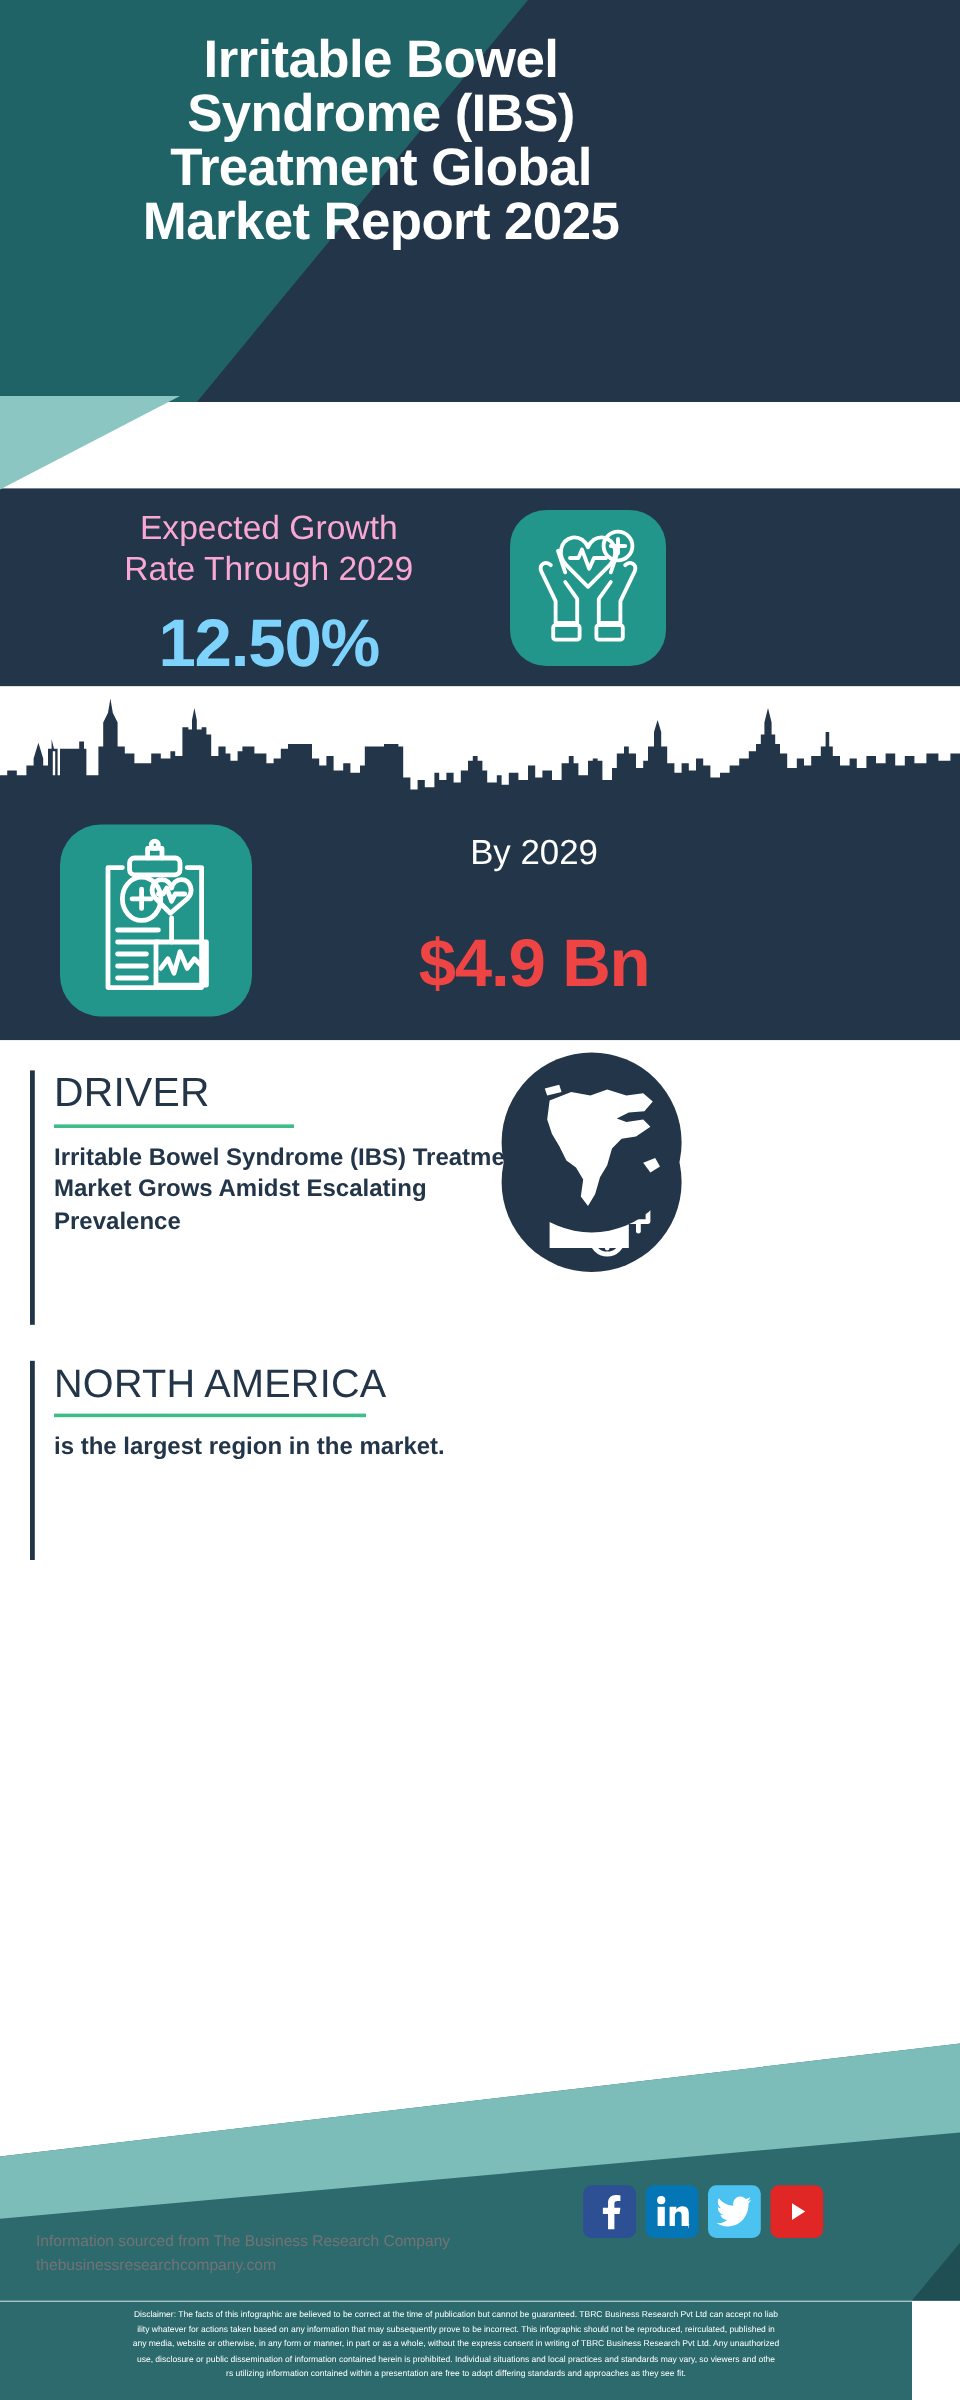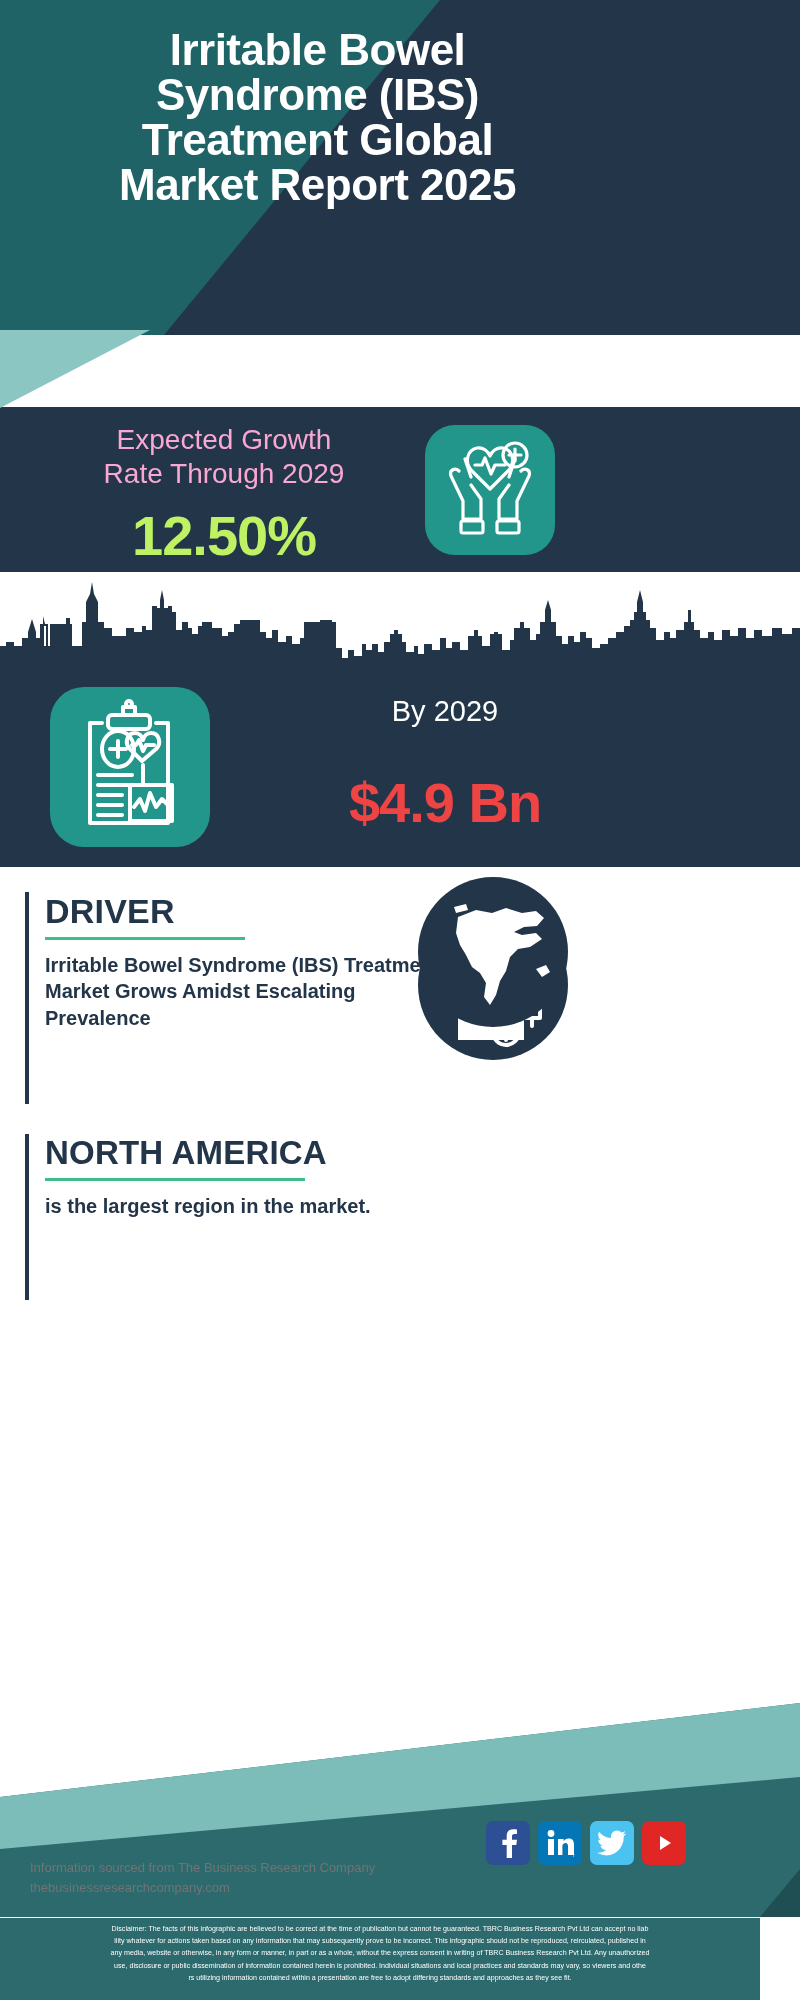--- a/index.html
+++ b/index.html
@@ -37,21 +37,21 @@
   .growth-panel {
     position:absolute; left:0; top:405px; width:800px; height:167px;
     background:#233548;
   }
   .growth-text {
     position:absolute; left:24px; top:18px; width:400px; text-align:center;
     color:#f9a8d4; font-size:28px; line-height:1.22; font-weight:400;
   }
   .growth-value {
     position:absolute; left:24px; top:98px; width:400px; text-align:center;
-    color:#bef264; font-size:56px; font-weight:bold; letter-spacing:-1px;
+    color:#7dd3fc; font-size:56px; font-weight:bold; letter-spacing:-1px;
   }
   .growth-icon-box {
     position:absolute; left:425px; top:20px; width:130px; height:130px;
     background:#23968b; border-radius:30px;
   }
 
   
   .skyline-wrap {
     position:absolute; left:0; top:572px; width:800px; height:295px;
     background:#ffffff; overflow:hidden;
@@ -77,21 +77,21 @@
   .content {
     position:absolute; left:0; top:867px; width:800px; height:462px;
     background:#ffffff;
   }
   .block { position:absolute; left:25px; }
   .block .rule {
     position:absolute; left:0; top:0; width:4px; background:#233548;
   }
   .block-inner { position:absolute; left:20px; top:0; width:420px; }
   .block-title {
-    color:#233548; font-weight:bold; letter-spacing:0.2px;
+    color:#233548; font-weight:normal; letter-spacing:0.2px;
   }
   .block-underline { height:3px; background:#3dbd87; margin-top:6px; }
   .block-body {
     color:#233548; font-weight:bold; font-size:20px; line-height:1.32; margin-top:12px;
   }
   .circle-icon {
     position:absolute; width:150px; height:150px; border-radius:50%;
     background:#233548; overflow:hidden;
   }
 

